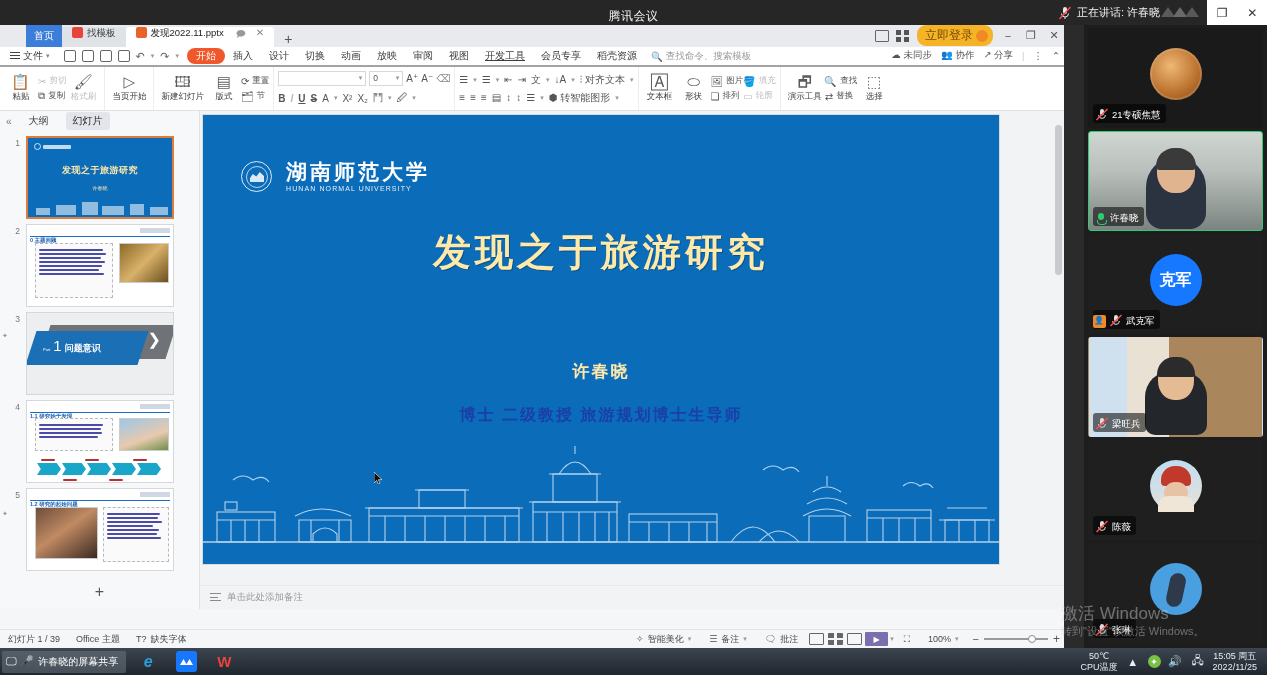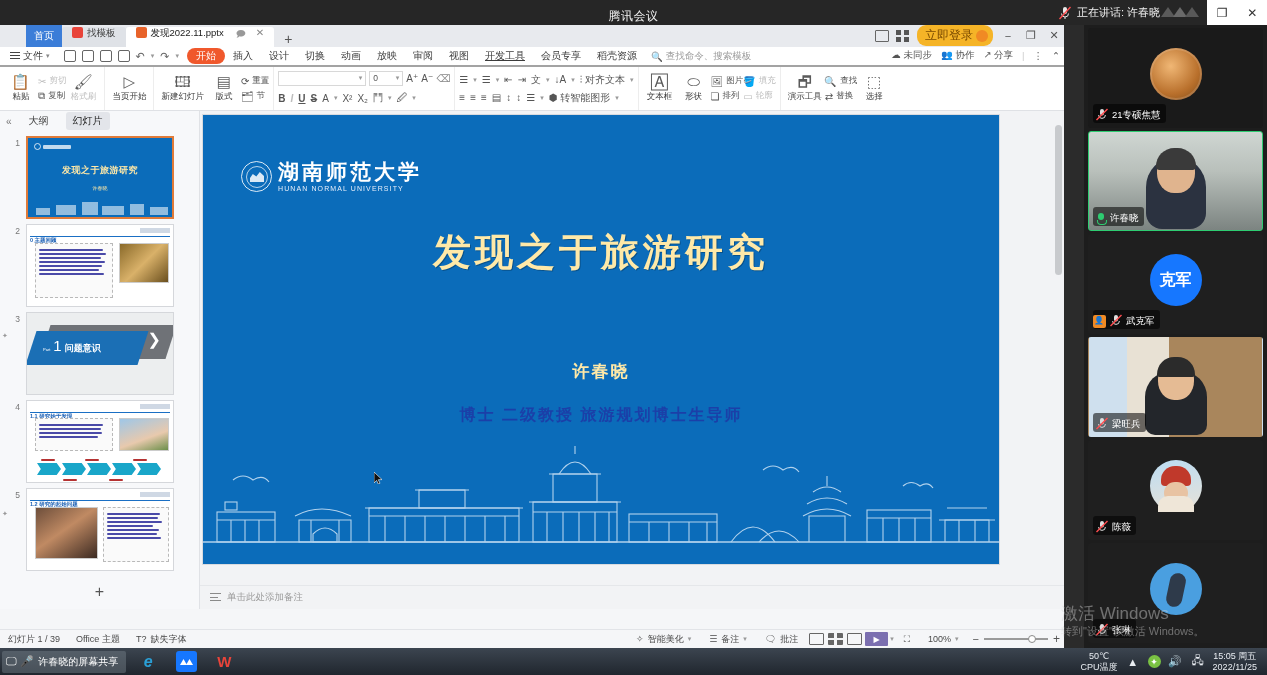--- a/index.html
+++ b/index.html
@@ -218,21 +218,21 @@
   
   .canvas-area { flex: 1; position: relative; background: #f2f3f5; }
   .slide-outer {
     position: absolute; left: 2px; top: 3px; width: 798px; height: 451px;
     background: #fff; border: 1px solid #d9dbdf;
   }
   .slide {
     position: absolute; left: 0; top: 0; width: 796px; height: 449px;
     background: #0b6cba; overflow: hidden;
   }
-  .slide-logo { position: absolute; left: 38px; top: 46px; display: flex; align-items: center; gap: 6px; }
+  .slide-logo { position: absolute; left: 38px; top: 46px; display: flex; align-items: center; gap: 14px; }
   .seal {
     width: 31px; height: 31px; border-radius: 50%;
     border: 1.4px solid rgba(255,255,255,.85); position: relative;
   }
   .seal::before {
     content:''; position: absolute; inset: 3.5px; border-radius: 50%;
     border: 1px solid rgba(255,255,255,.7);
   }
   .seal::after {
     content:''; position:absolute; left: 8px; top: 10px; width: 14px; height: 10px;

